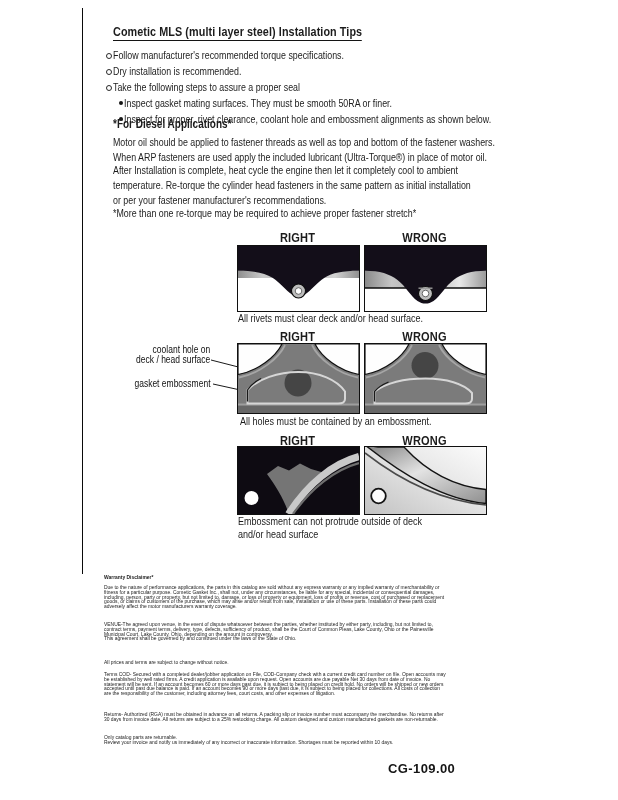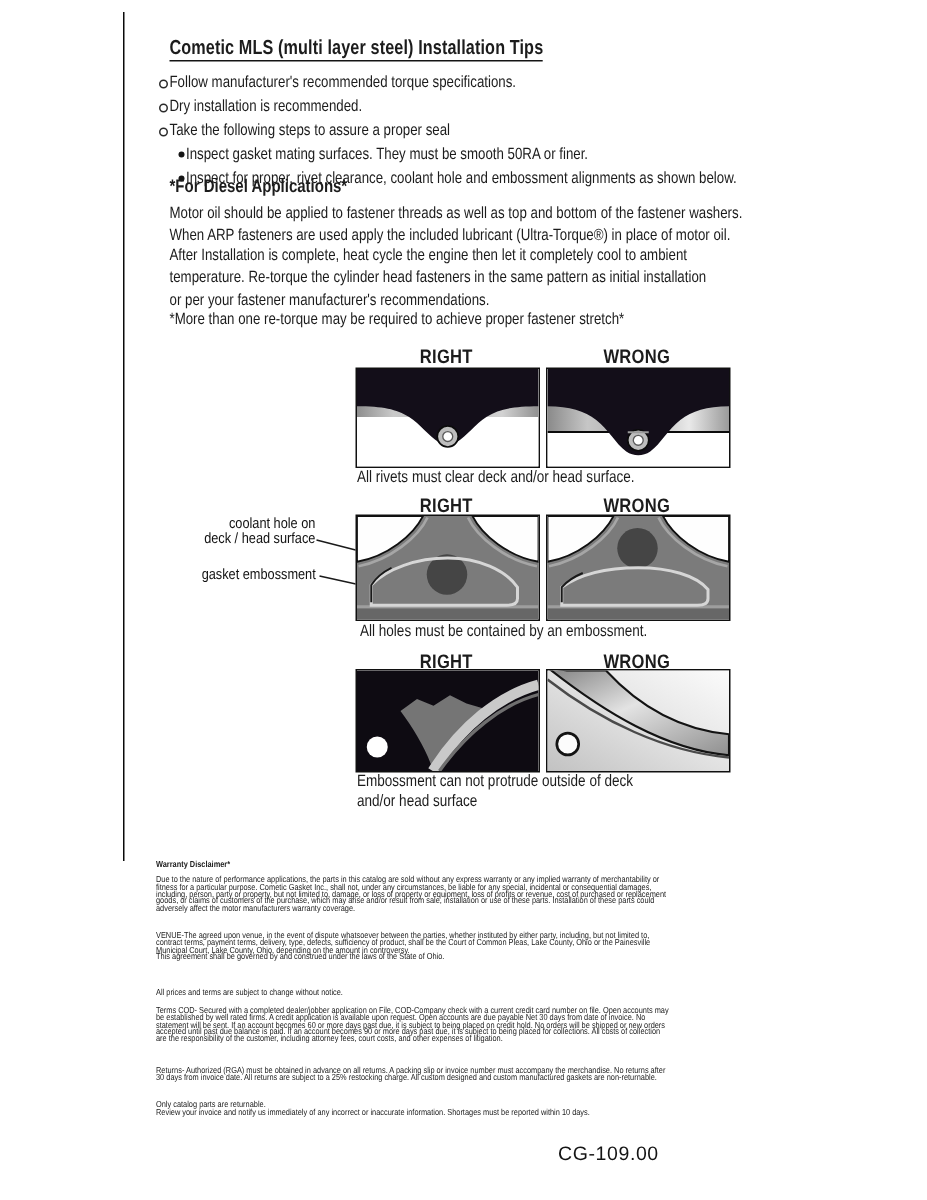--- a/index.html
+++ b/index.html
@@ -212,15 +212,15 @@
 be established by well rated firms.  A credit application is available upon request.  Open accounts are due payable Net 30 days from date of invoice.  No
 statement will be sent.  If an account becomes 60 or more days past due, it is subject to being placed on credit hold.  No orders will be shipped or new orders
 accepted until past due balance is paid.  If an account becomes 90 or more days past due, it is subject to being placed for collections.  All costs of collection
 are the responsibility of the customer, including attorney fees, court costs, and other expenses of litigation.</div>
     <div class="wp" style="top:137px;">Returns- Authorized (RGA) must be obtained in advance on all returns.  A packing slip or invoice number must accompany the merchandise.  No returns after
 30 days from invoice date.  All returns are subject to a 25% restocking charge.  All custom designed and custom manufactured gaskets are non-returnable.</div>
     <div class="wp" style="top:160px;">Only catalog parts are returnable.
 Review your invoice and notify us immediately of any incorrect or inaccurate information.  Shortages must be reported within 10 days.</div>
   </div>
 
-  <div class="abs pagecode" style="left:372px; top:761px;">CG-109.00</div>
+  <div class="abs pagecode" style="left:388px; top:761px;font-weight:bold;">CG-109.00</div>
 
 </div>
 
 </body></html>

